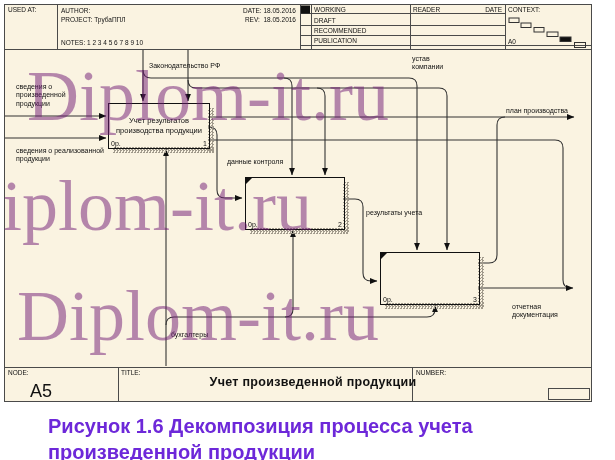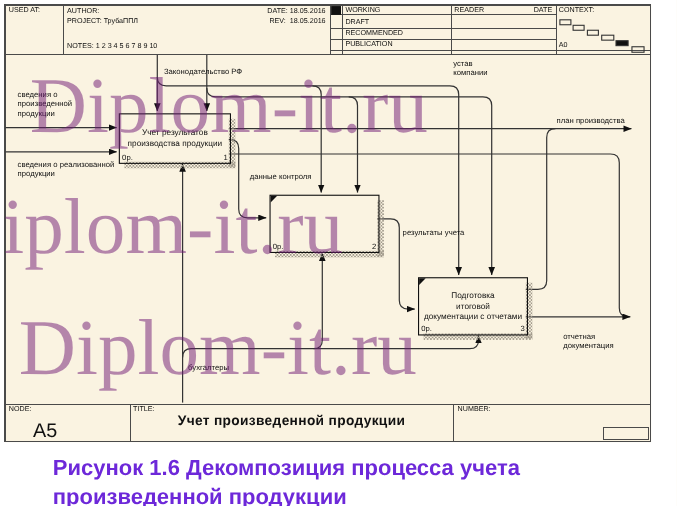--- a/index.html
+++ b/index.html
@@ -13,21 +13,21 @@
   .box{position:absolute;border:1.5px solid #101010;display:flex;align-items:center;justify-content:center;
        text-align:center;font-size:7.5px;line-height:1.3;white-space:pre-line;}
   .box .cost{position:absolute;left:2px;bottom:0px;font-size:7px;white-space:nowrap;}
   .box .num{position:absolute;right:2px;bottom:0px;font-size:7px;white-space:nowrap;}
   .notch{position:absolute;left:0;top:0;width:0;height:0;border-top:6px solid #101010;border-right:6px solid transparent;}
   .shadow{position:absolute;background-image:repeating-conic-gradient(#a19a8c 0% 25%, rgba(0,0,0,0) 0% 50%);
           background-size:3px 3px;}
   .rowlabel{position:absolute;font-size:6.5px;}
   .wm-clip{position:absolute;left:5px;top:52px;width:586px;height:348px;overflow:hidden;opacity:.5;pointer-events:none;}
   .wm{position:absolute;font-family:Liberation Serif, serif;font-size:72px;line-height:1;color:#701a75;white-space:nowrap;}
-  .footer-title{font-weight:700;font-size:12.5px;letter-spacing:.3px;text-align:center;}
+  .footer-title{font-weight:700;font-size:12.5px;letter-spacing:.3px;text-align:center;padding-left:48px;}
   .caption{position:absolute;left:48px;top:413px;width:520px;text-align:left;
            font-size:20px;font-weight:700;line-height:1.3;color:#6d28d9;}
   .right{text-align:right;}
 </style>
 </head>
 <body>
 
 <div class="page">
 
   <div class="sheet"></div>
@@ -132,23 +132,20 @@
     <span class="cost">0р.</span>
     <span class="num">1</span>
   </div>
   <div class="box" style="left:245px;top:177px;width:98px;height:51px;">
     <span class="notch"></span>
     <span class="cost">0р.</span>
     <span class="num">2</span>
   </div>
   <div class="box" style="left:380px;top:252px;width:98px;height:51px;">
     <span class="notch"></span>
-    <span>Подготовка
-итоговой
-документации с отчетами</span>
     <span class="cost">0р.</span>
     <span class="num">3</span>
   </div>
 
   <div class="t h6" style="left:8px;top:369px;">NODE:</div>
   <div class="t" style="left:30px;top:381px;font-size:18px;">A5</div>
   <div class="t h6" style="left:121px;top:369px;">TITLE:</div>
   <div class="t footer-title" style="left:118px;top:375px;width:294px;">Учет произведенной продукции</div>
   <div class="t h6" style="left:416px;top:369px;">NUMBER:</div>
 

